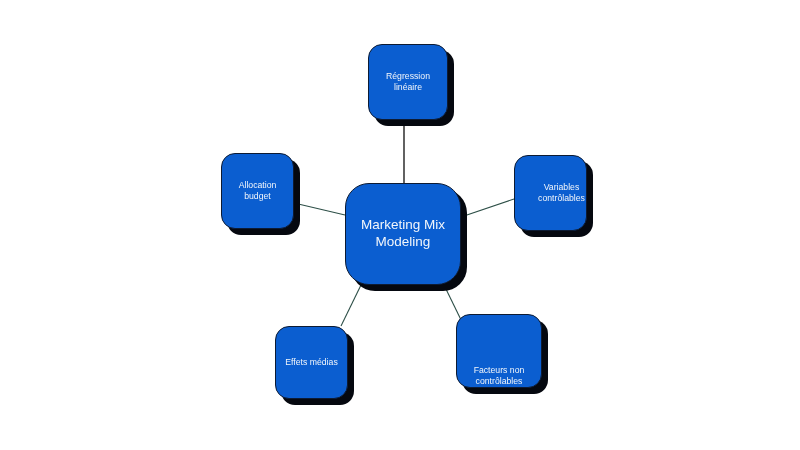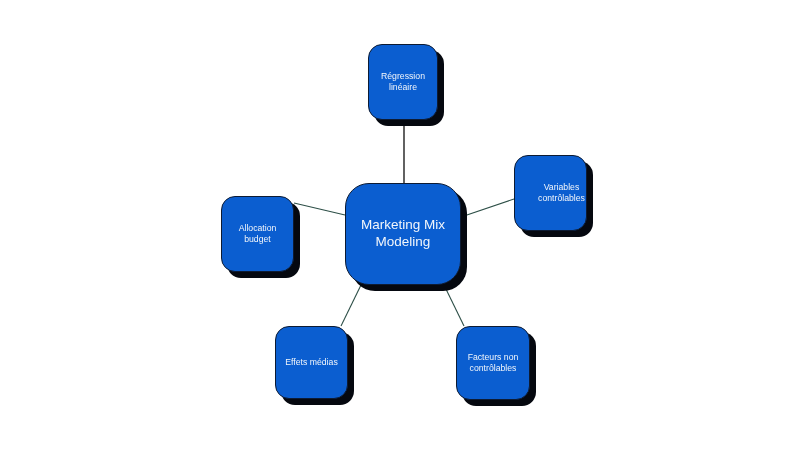--- a/index.html
+++ b/index.html
@@ -51,53 +51,53 @@
     left: 345px;
     top: 183px;
     width: 116px;
     height: 102px;
     border-radius: 24px;
     font-size: 13.5px;
   }
   .node-top {
     left: 368px;
     top: 44px;
-    width: 70px;
+    width: 80px;
     height: 76px;
     font-size: 8.7px;
   }
   .node-right {
     left: 514px;
     top: 155px;
     width: 73px;
     height: 76px;
     font-size: 8.7px;
     padding-left: 22px;
   }
   .node-left {
     left: 221px;
     top: 153px;
     width: 73px;
     height: 76px;
     font-size: 8.7px;
-    margin-top: 43px;
   }
   .node-bottom-left {
     left: 275px;
     top: 326px;
     width: 73px;
     height: 73px;
     font-size: 8.7px;
   }
   .node-bottom-right {
     left: 456px;
-    top: 326px;
-    width: 74px;
+    top: 314px;
+    width: 86px;
     height: 74px;
     font-size: 8.7px;
+    align-items: flex-end;
   }
 </style>
 </head>
 <body>
 
 <div id="canvas">
 
   <svg id="edges" viewBox="0 0 800 450" width="800" height="450">
     <line x1="404" y1="183" x2="404" y2="120" stroke="#3a3a3a" stroke-width="1.6"></line>
     <line x1="461" y1="217" x2="514" y2="199" stroke="#2d4f47" stroke-width="1.1"></line>

